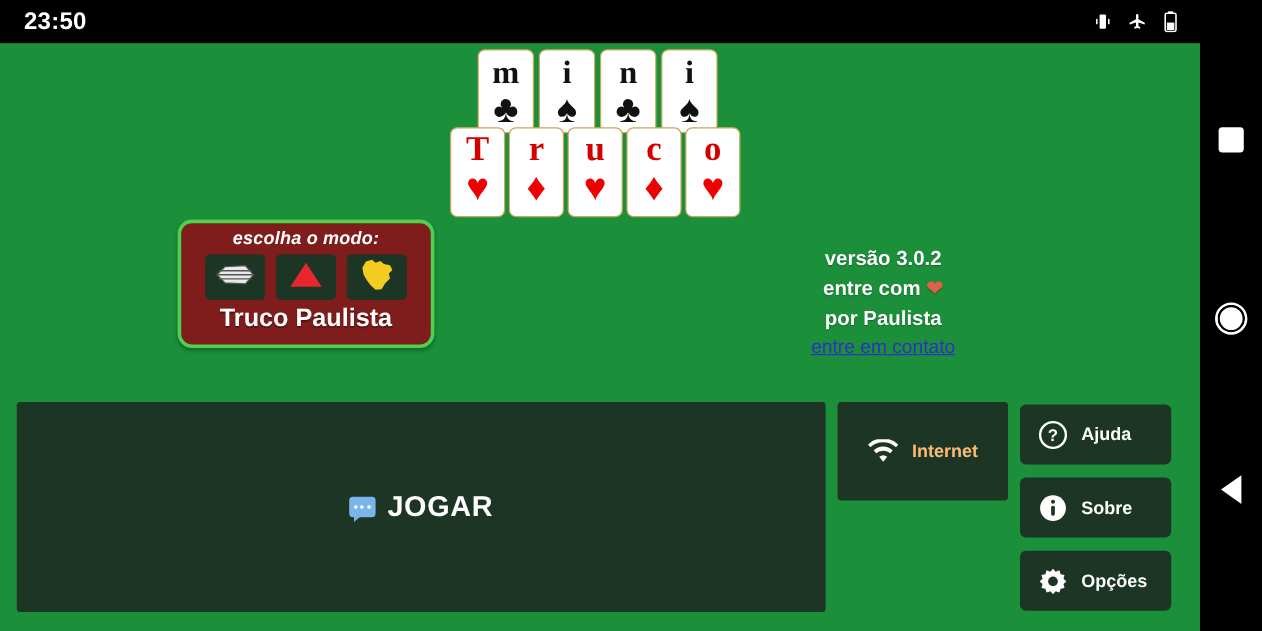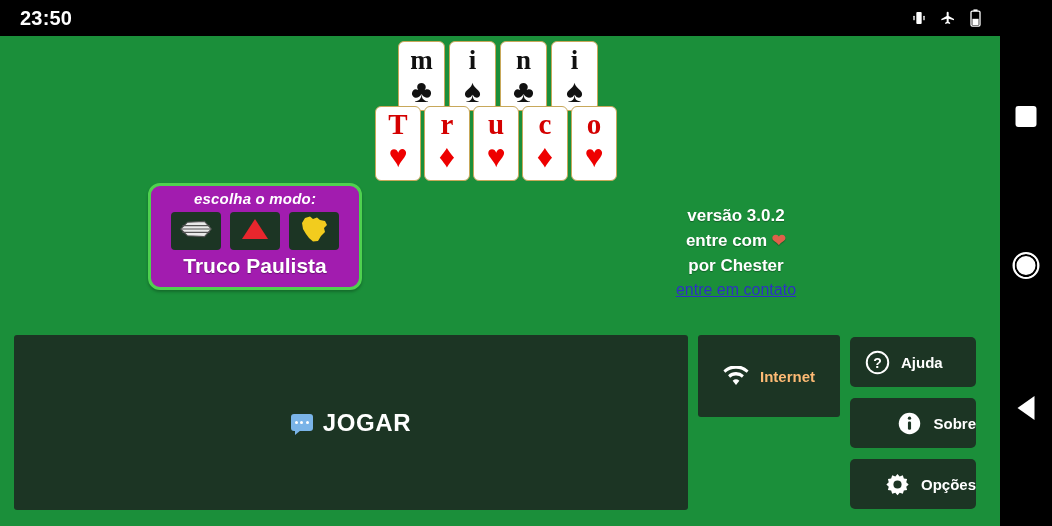--- a/index.html
+++ b/index.html
@@ -73,21 +73,21 @@
   }
   .card.small .letter{font-size:27px;color:#111;margin-top:4px;}
   .card.big .letter{font-size:29px;color:#d40000;margin-top:3px;}
   .card .pip{line-height:1;margin-top:1px;}
   .card.small .pip{font-size:32px;color:#111;}
   .card.big .pip{font-size:32px;color:#ee0000;}
 
   
   .mode-box{
     position:absolute;left:148px;top:147px;width:214px;height:107px;
-    background:#a21caf;
+    background:#7f1d1d;
     border:3px solid #4fd14f;
     border-radius:12px;
     box-sizing:border-box;
     display:flex;flex-direction:column;align-items:center;
     box-shadow:0 2px 3px rgba(0,0,0,.25);
   }
   .mode-title{
     color:#ffffff;font-size:15px;font-style:italic;font-weight:bold;
     margin-top:4px;letter-spacing:.2px;
   }
@@ -146,21 +146,21 @@
   }
   .mid-btn + .mid-btn{margin-top:11px;}
 
   .right-col{position:absolute;left:850px;top:301px;width:126px;}
   .right-btn{
     width:126px;height:50px;background:#1c3524;border-radius:5px;
     display:flex;align-items:center;gap:11px;padding-left:15px;
     box-sizing:border-box;
     color:#fff;font-size:15px;font-weight:bold;
   }
-  .right-btn + .right-btn{margin-top:11px;justify-content:flex-end;}
+  .right-btn + .right-btn{margin-top:11px;}
   .icon-white{display:block;}
 </style>
 </head>
 <body>
 
 <div id="screen">
 
   <div class="statusbar">
     <div class="status-time">23:50</div>
     <div class="status-icons">
@@ -259,21 +259,21 @@
       </div>
       <div class="mode-label">Truco Paulista</div>
     </div>
 
     <div class="version">
       <div class="line">versão 3.0.2</div>
       <div class="line">
         <span>entre com</span>
         <span class="heart">❤</span>
       </div>
-      <div class="line">por Chester</div>
+      <div class="line">por Paulista</div>
       <a class="link" href="#">entre em contato</a>
     </div>
 
     <div class="jogar">
       <span class="chat-icon">
         <span class="chat-dot"></span>
         <span class="chat-dot"></span>
         <span class="chat-dot"></span>
       </span>
       <span class="jogar-label">JOGAR</span>

